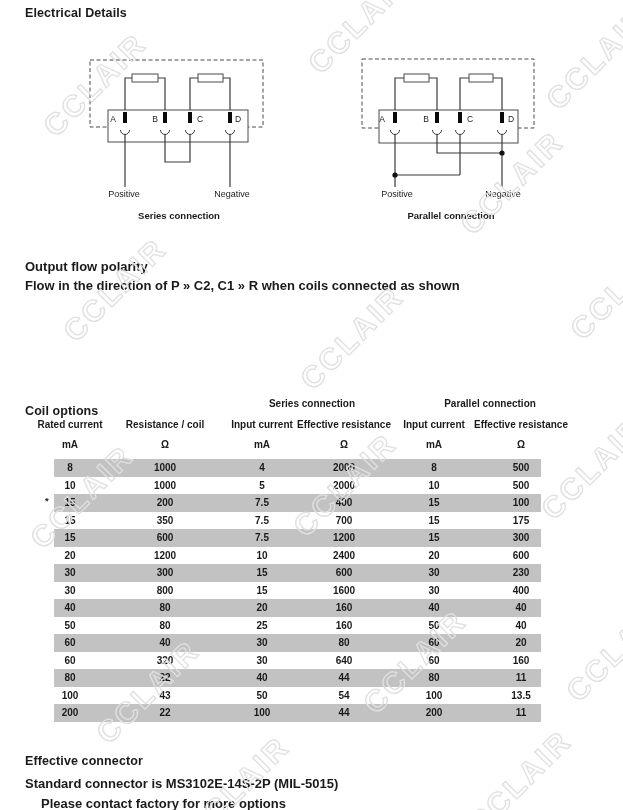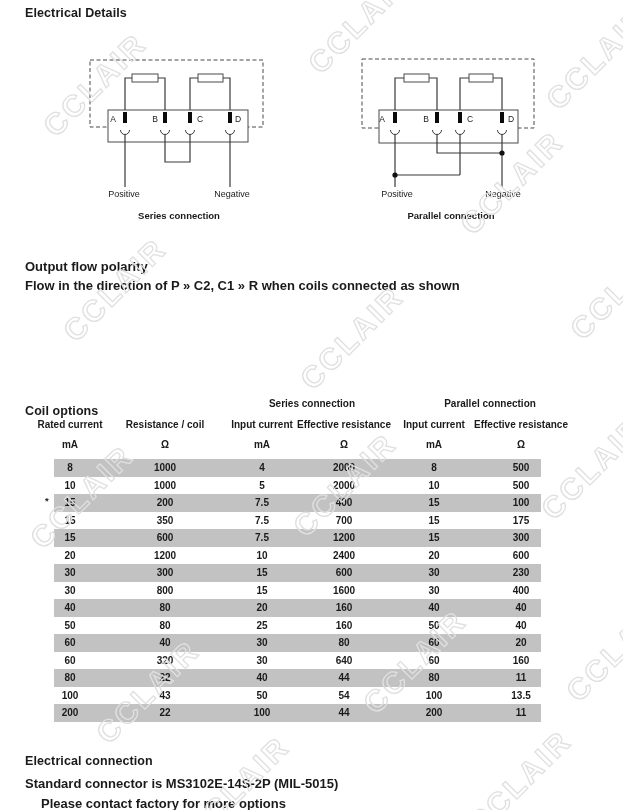--- a/index.html
+++ b/index.html
@@ -236,21 +236,21 @@
         <span class="tcell col-0">200</span>
         <span class="tcell col-1">22</span>
         <span class="tcell col-2">100</span>
         <span class="tcell col-3">44</span>
         <span class="tcell col-4">200</span>
         <span class="tcell col-5">11</span>
       </div>
     </div>
 </div>
 
-<div class="abs h1" style="left:25px;top:754px;">Electrical connection</div>
+<div class="abs h1" style="left:25px;top:754px;">Effective connector</div>
 <div class="abs b10" style="left:25px;top:776px;">Standard connector is MS3102E-14S-2P (MIL-5015)</div>
 <div class="abs b10" style="left:41px;top:796px;">Please contact factory for more options</div>
 
 <div id="wm-layer">
     <span class="wm-item" style="left: 95px; top: 85px;">CCLAIR</span>
     <span class="wm-item" style="left: 360px; top: 22px;">CCLAIR</span>
     <span class="wm-item" style="left: 598px; top: 58px;">CCLAIR</span>
     <span class="wm-item" style="left: 512px; top: 183px;">CCLAIR</span>
     <span class="wm-item" style="left: 115px; top: 290px;">CCLAIR</span>
     <span class="wm-item" style="left: 622px; top: 288px;">CCLAIR</span>

